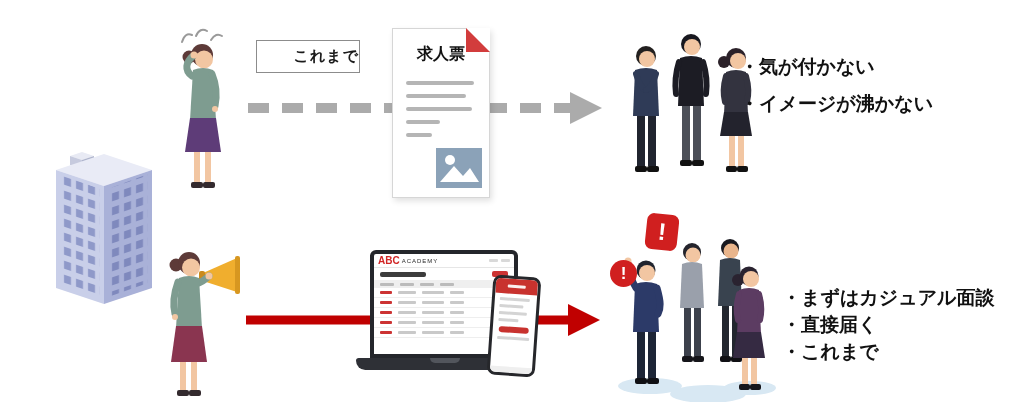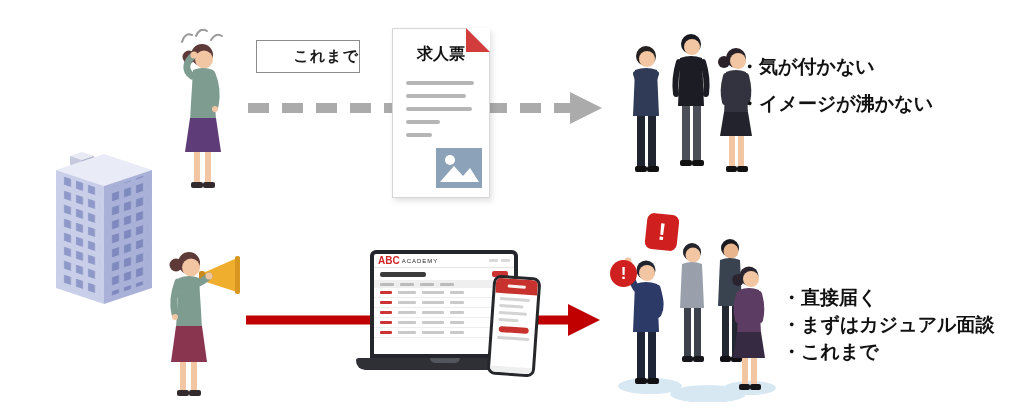--- a/index.html
+++ b/index.html
@@ -344,18 +344,18 @@
       <path d="M151 82 Q155 96 152 108" stroke="#5c3c62" stroke-width="6" fill="none" stroke-linecap="round"></path>
       <path d="M129 120 L153 120 L157 146 L125 146 Z" fill="#352a42"></path>
       <rect x="134" y="146" width="6" height="26" fill="#f2c6a2"></rect>
       <rect x="143" y="146" width="6" height="26" fill="#f2c6a2"></rect>
       <rect x="131" y="172" width="11" height="6" rx="2" fill="#15151a"></rect>
       <rect x="142" y="172" width="11" height="6" rx="2" fill="#15151a"></rect>
     </svg>
   </div>
 
   <div class="bullets bullets-after">
+    <div>・まずはカジュアル面談</div>
     <div>・直接届く</div>
-    <div>・まずはカジュアル面談</div>
     <div>・これまで</div>
   </div>
 
 </div>
 
 </body></html>

